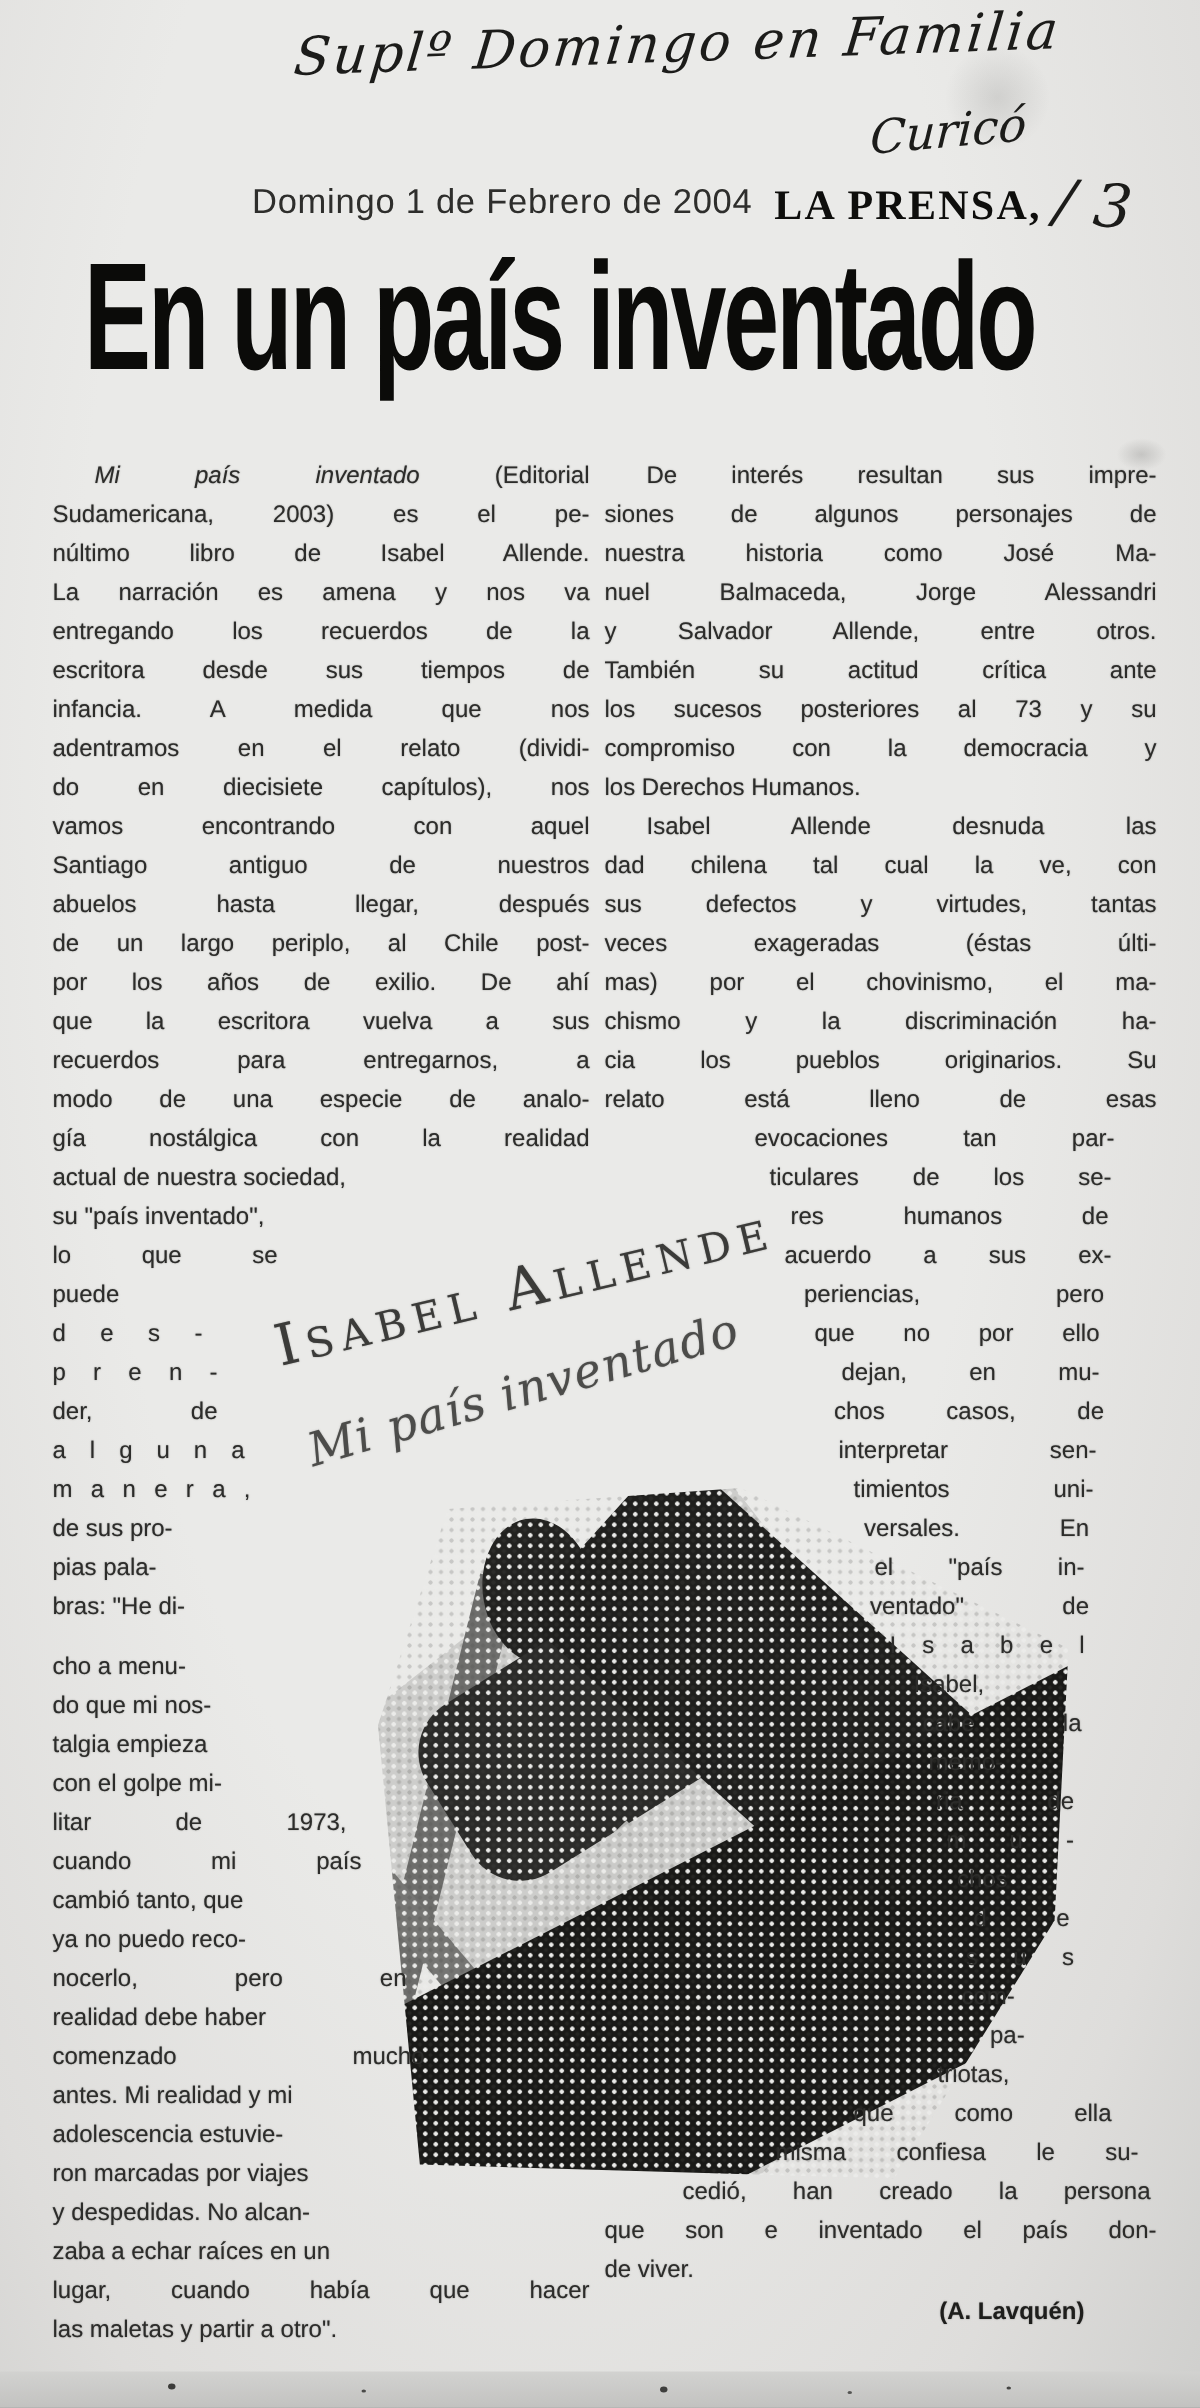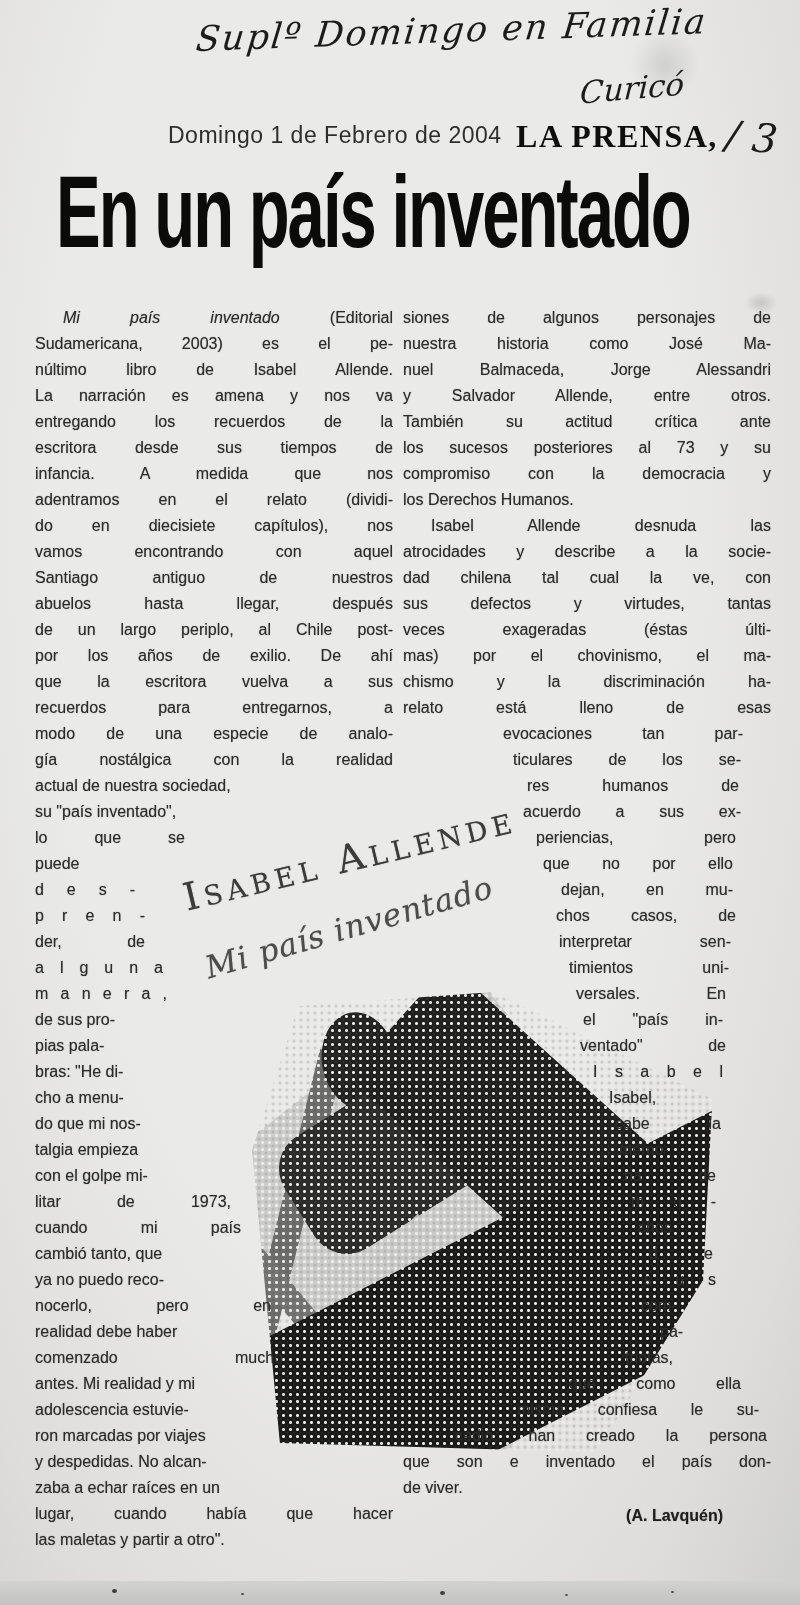--- a/index.html
+++ b/index.html
@@ -9,21 +9,21 @@
     font-family:"Liberation Sans", sans-serif; color:#2d2d2b;
   }
   
   .hand { font-family:"DejaVu Serif", serif; font-style:italic; color:#1c1c1a; }
   .supplement { position:absolute; left:196px; top:10px; font-size:35px; letter-spacing:2px;
     transform:rotate(-2deg) skewX(-8deg); white-space:nowrap; }
   .city { position:absolute; left:580px; top:70px; font-size:31px; transform:rotate(-5deg) skewX(-8deg); }
   
   .dateline { position:absolute; left:168px; top:114px; width:620px; white-space:nowrap; }
   .date { font-size:23px; color:#2e2e2c; letter-spacing:.5px; vertical-align:8px; }
-  .paper-name { font-family:"Liberation Serif", serif; font-weight:bold; font-size:32px;
+  .paper-name { font-family:"Liberation Serif", serif; font-weight:bold; font-size:28px;
     letter-spacing:1.5px; color:#0e0e0c; margin-left:10px; vertical-align:4px; }
   .page-mark { font-size:40px; margin-left:4px; display:inline-block; transform:rotate(6deg); }
   
   .headline { position:absolute; left:56px; top:153px; margin:0; white-space:nowrap;
     font-family:"Liberation Sans", sans-serif; font-weight:bold; font-size:67px; letter-spacing:-2px;
     color:#0b0b09; transform:scaleY(1.52); transform-origin:top left; }
   
   .col { position:absolute; top:305px; font-size:16px; line-height:26px; z-index:4;
     color:#2c2c2a; text-shadow:0 0 1px rgba(44,44,42,.5); }
   .left  { left:35px;  width:358px; }
@@ -140,21 +140,21 @@
         <div class="line aj" style="width: 150px;">lo que se</div>
         <div class="line al" style="width: 95px;">puede</div>
         <div class="line aj" style="width: 100px;">d e s -</div>
         <div class="line aj" style="width: 110px;">p r e n -</div>
         <div class="line aj" style="width: 110px;">der, de</div>
         <div class="line aj" style="width: 128px;">a l g u n a</div>
         <div class="line aj" style="width: 132px;">m a n e r a ,</div>
         <div class="line al" style="width: 132px;">de sus pro-</div>
         <div class="line al" style="width: 135px;">pias pala-</div>
         <div class="line al" style="width: 160px;">bras: "He di-</div>
-        <div class="line al" style="width: 160px;">cho a menu-</div>
+        <div class="line al" style="width: 160px; margin-top: 14px;">cho a menu-</div>
         <div class="line al" style="width: 178px;">do que mi nos-</div>
         <div class="line al" style="width: 180px;">talgia empieza</div>
         <div class="line al" style="width: 192px;">con el golpe mi-</div>
         <div class="line aj" style="width: 196px;">litar de 1973,</div>
         <div class="line aj" style="width: 206px;">cuando mi país</div>
         <div class="line al" style="width: 220px;">cambió tanto, que</div>
         <div class="line al" style="width: 228px;">ya no puedo reco-</div>
         <div class="line aj" style="width: 236px;">nocerlo, pero en</div>
         <div class="line al" style="width: 250px;">realidad debe haber</div>
         <div class="line aj" style="width: 248px;">comenzado mucho</div>
@@ -163,35 +163,36 @@
         <div class="line al" style="width: 285px;">ron marcadas por viajes</div>
         <div class="line al" style="width: 285px;">y despedidas. No alcan-</div>
         <div class="line al" style="width: 308px;">zaba a echar raíces en un</div>
         <div class="line aj" style="width: 358px;">lugar, cuando había que hacer</div>
         <div class="line al" style="width: 335px;">las maletas y partir a otro".</div>
       </div>
   </div>
 
   <div class="col right">
     <div class="lines">
+        <div class="line aj" style="text-indent: 28px;">De interés resultan sus impre-</div>
         <div class="line aj">siones de algunos personajes de</div>
         <div class="line aj">nuestra historia como José Ma-</div>
         <div class="line aj">nuel Balmaceda, Jorge Alessandri</div>
         <div class="line aj">y Salvador Allende, entre otros.</div>
         <div class="line aj">También su actitud crítica ante</div>
         <div class="line aj">los sucesos posteriores al 73 y su</div>
         <div class="line aj">compromiso con la democracia y</div>
         <div class="line al">los Derechos Humanos.</div>
         <div class="line aj" style="text-indent: 28px;">Isabel Allende desnuda las</div>
-        <div class="line aj">atrocidades y describe a la socie-</div>
         <div class="line aj">dad chilena tal cual la ve, con</div>
         <div class="line aj">sus defectos y virtudes, tantas</div>
         <div class="line aj">veces exageradas (éstas últi-</div>
         <div class="line aj">mas) por el chovinismo, el ma-</div>
         <div class="line aj">chismo y la discriminación ha-</div>
+        <div class="line aj">cia los pueblos originarios. Su</div>
         <div class="line aj">relato está lleno de esas</div>
         <div class="line ar" style="width: 240px; margin-right: 28px;">evocaciones tan par-</div>
         <div class="line ar" style="width: 228px; margin-right: 30px;">ticulares de los se-</div>
         <div class="line ar" style="width: 212px; margin-right: 32px;">res humanos de</div>
         <div class="line ar" style="width: 218px; margin-right: 30px;">acuerdo a sus ex-</div>
         <div class="line ar" style="width: 200px; margin-right: 35px;">periencias, pero</div>
         <div class="line ar" style="width: 190px; margin-right: 38px;">que no por ello</div>
         <div class="line ar" style="width: 172px; margin-right: 38px;">dejan, en mu-</div>
         <div class="line ar" style="width: 180px; margin-right: 35px;">chos casos, de</div>
         <div class="line ar" style="width: 172px; margin-right: 40px;">interpretar sen-</div>

